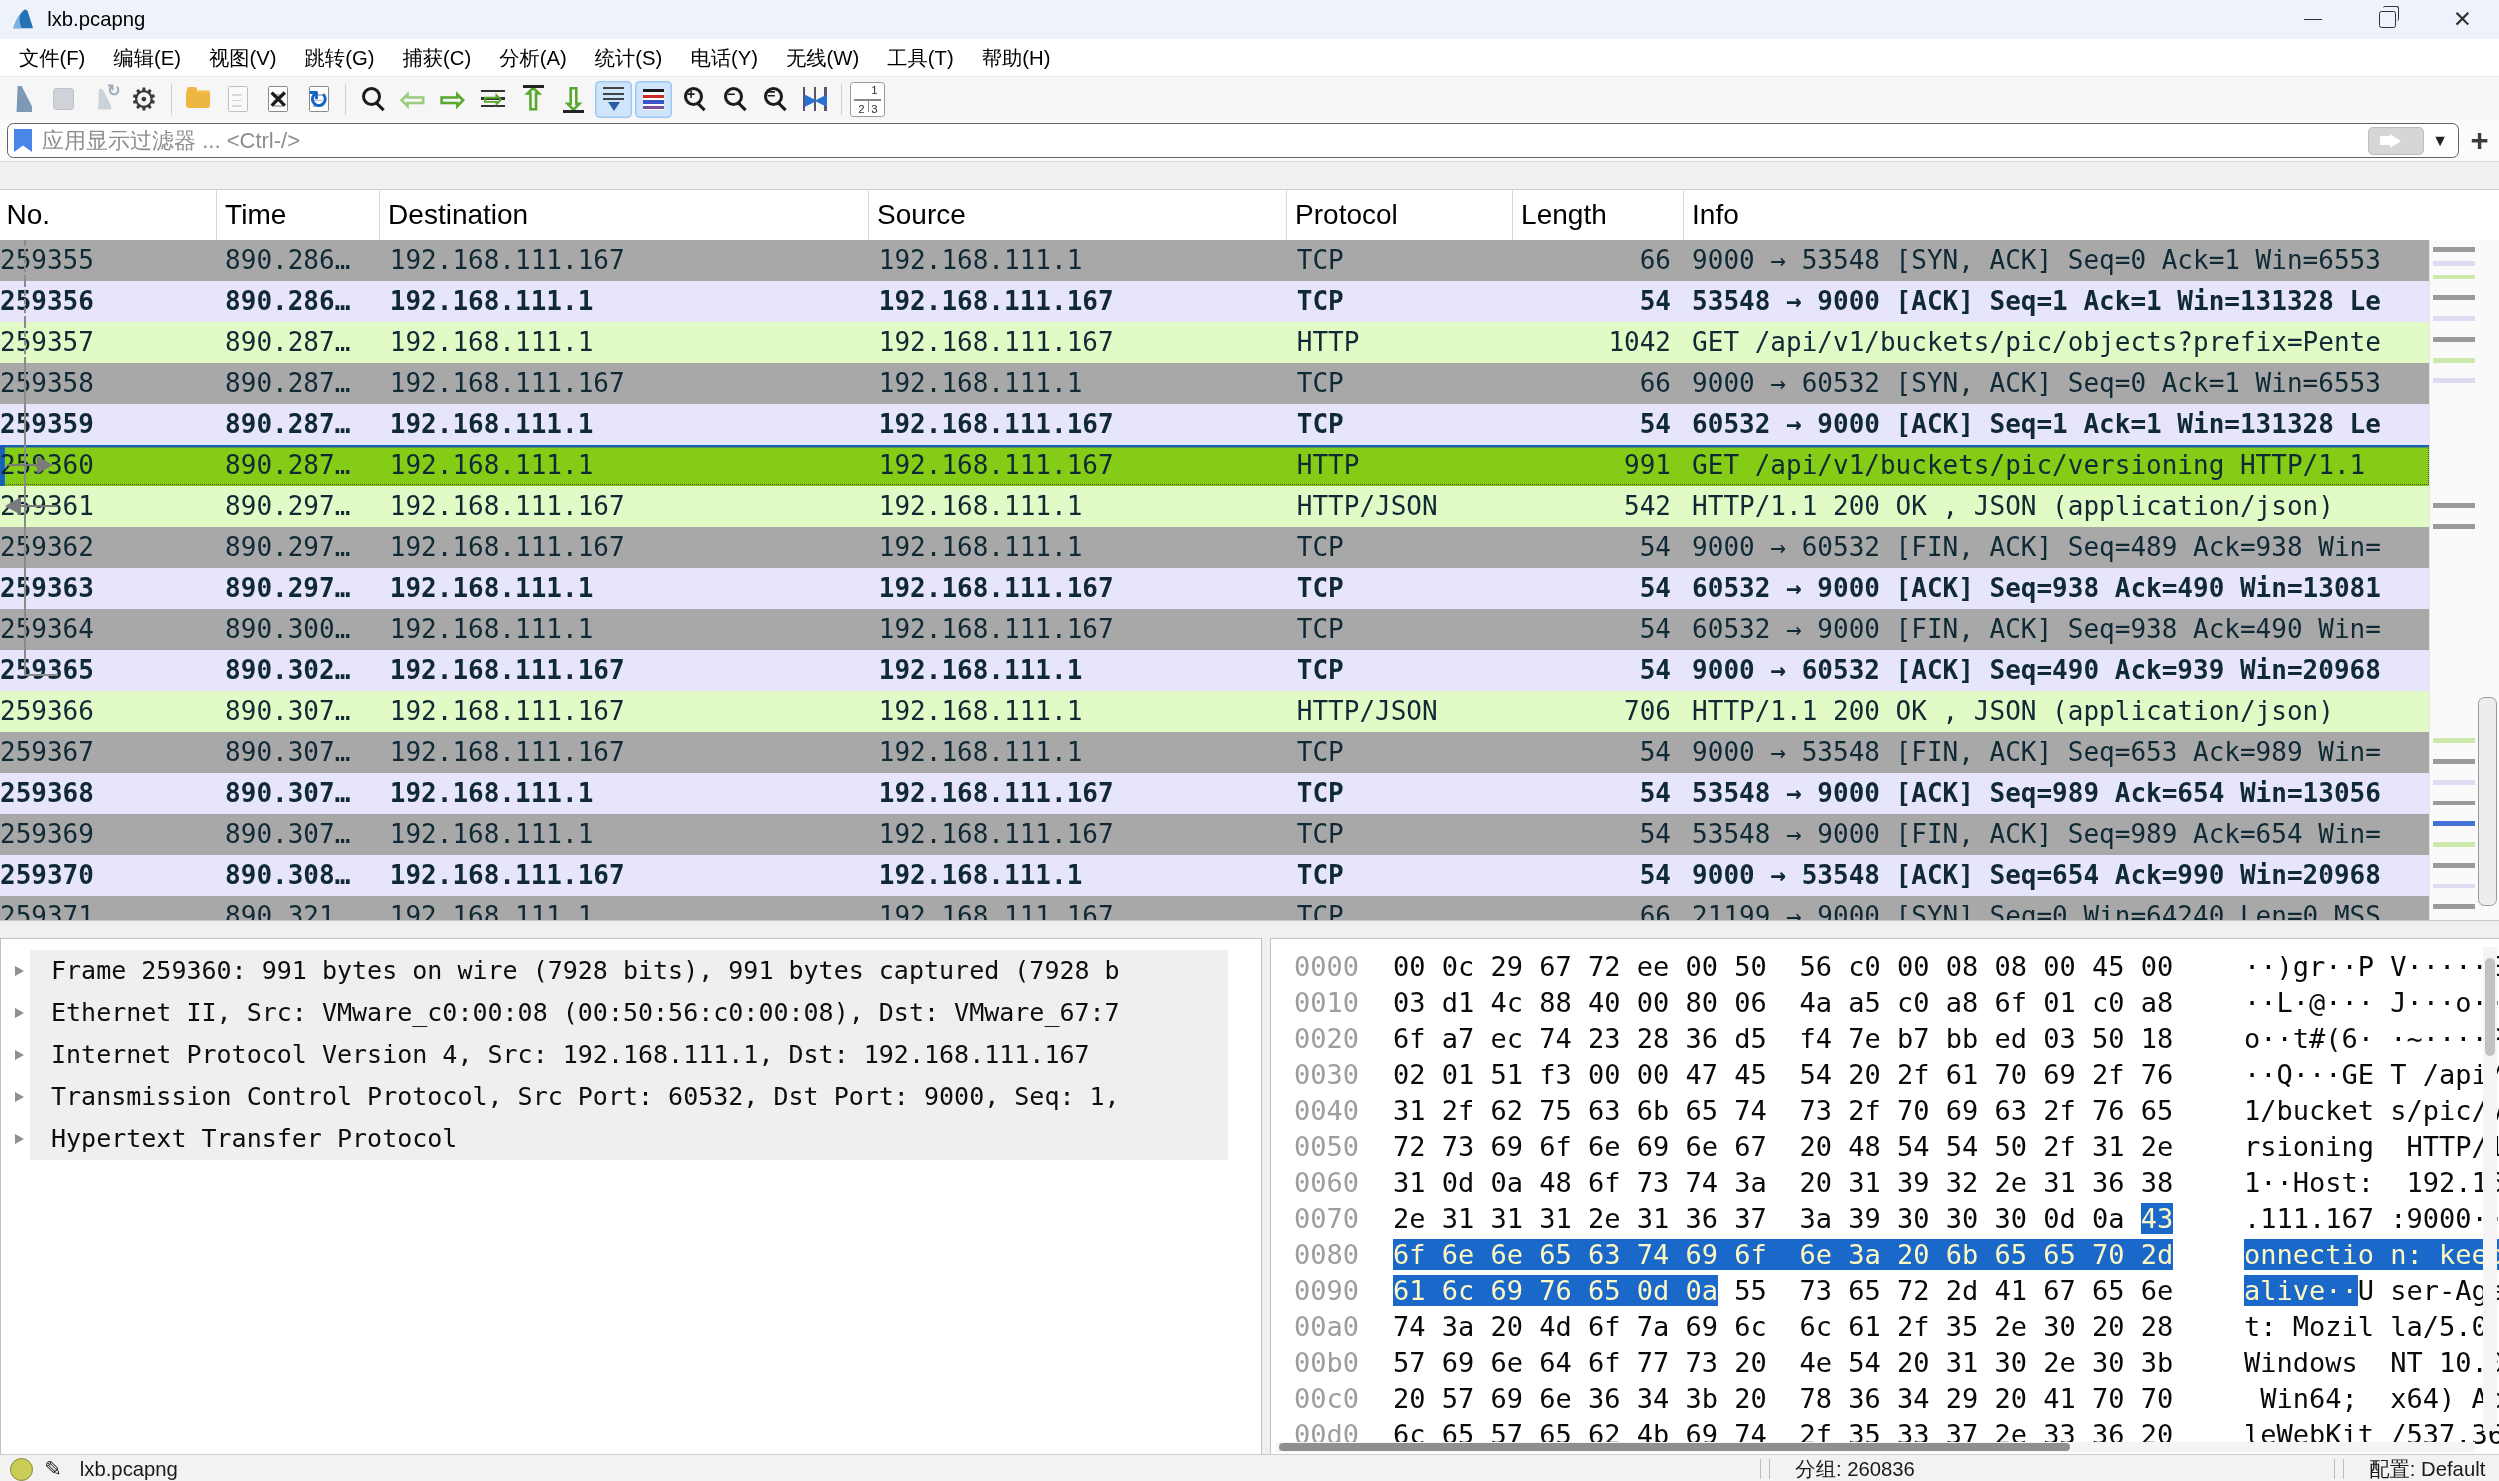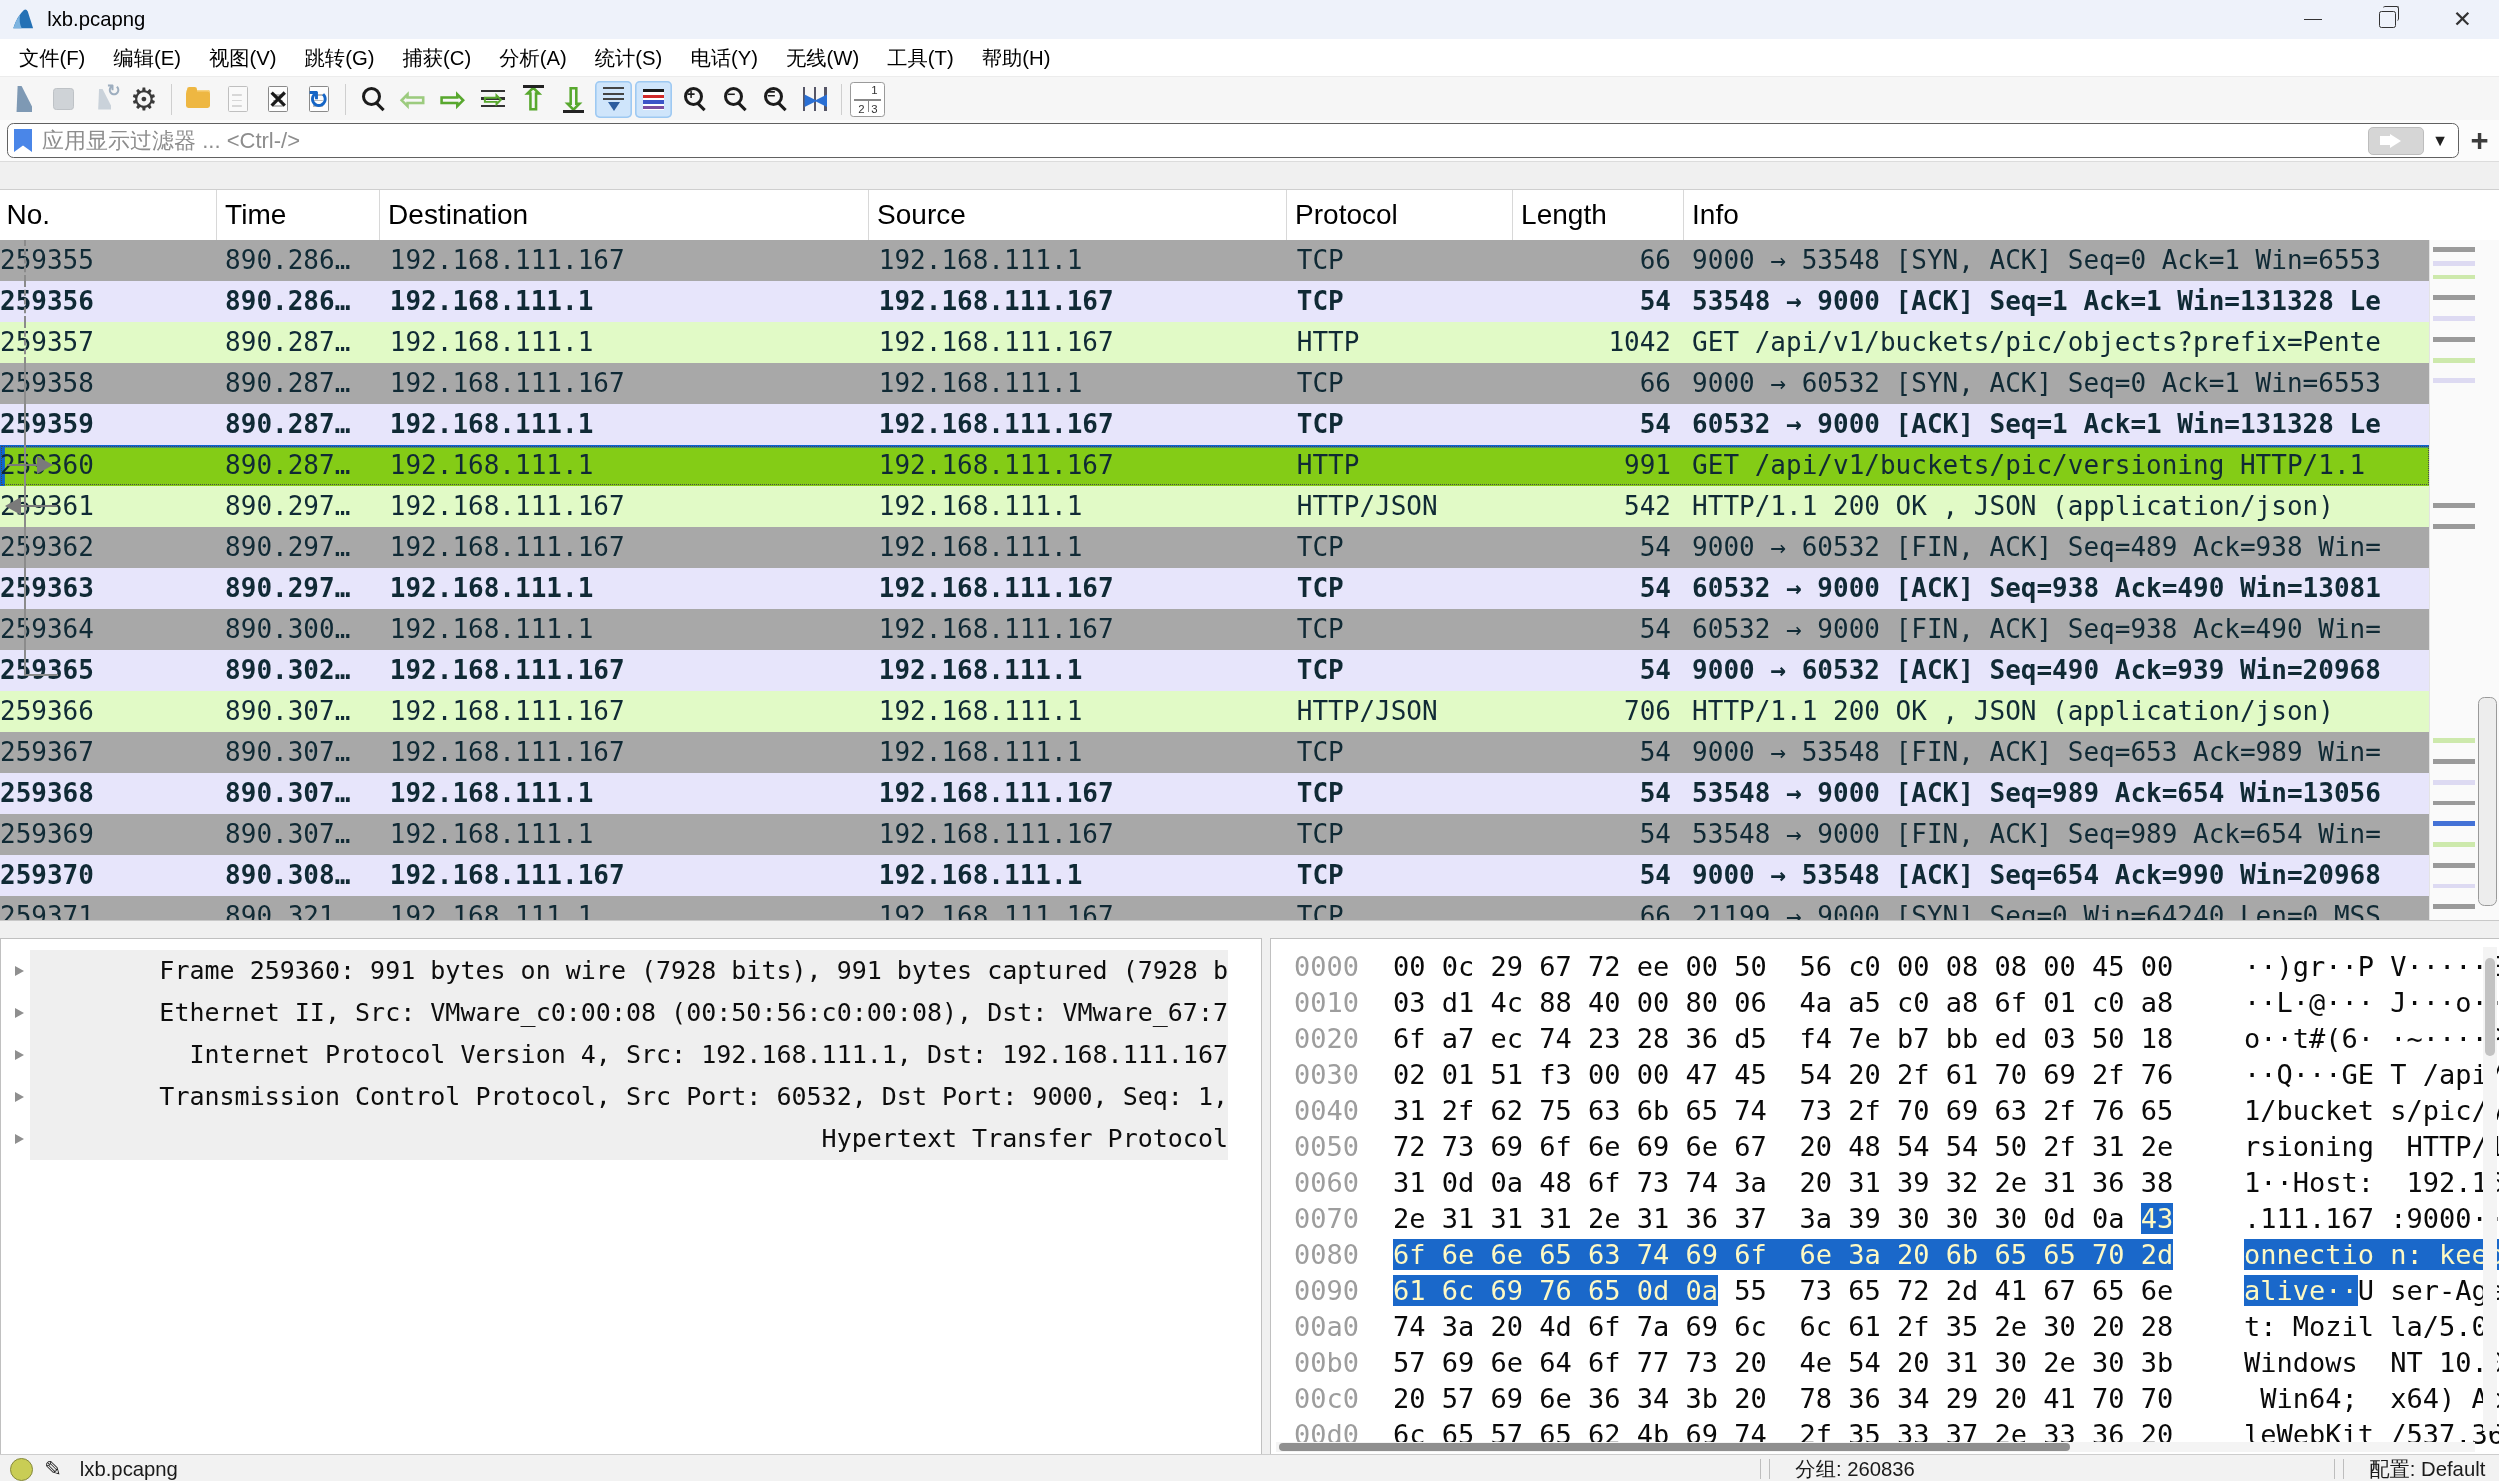--- a/index.html
+++ b/index.html
@@ -109,21 +109,21 @@
   .hscroll .thumb{position:absolute;left:4.9px;top:4.1px;width:147px;height:8.1px;background:#8f8f8f;border-radius:4.1px;}
   
   .splitter{position:absolute;left:0;top:920px;right:0;height:18px;background:#f0f0f0;border-top:0.8px solid #c9c9c9;}
   
   .detail{position:absolute;left:0;top:938px;width:1260px;height:516px;background:#fff;border:0.8px solid #c0c0c0;overflow:hidden;}
   .detail-inner{position:absolute;left:29px;top:11.4px;right:33px;background:#efefef;}
   .dline{height:42px;line-height:42px;white-space:nowrap;overflow:hidden;
         font-family:"DejaVu Sans Mono","Liberation Mono",monospace;font-size:25px;color:#0d0d0d;padding-left:21px;}
   .dchev{position:absolute;left:-21px;width:21px;display:flex;align-items:center;justify-content:center;height:42px;}
   .dchev i{border-left:9px solid #8f8f8f;border-top:5.7px solid transparent;border-bottom:5.7px solid transparent;}
-  .drow{position:relative;text-align:right;}
+  .drow{position:relative;}
   
   .hexpane{position:absolute;left:1270px;top:938px;right:0;height:516px;background:#fff;border:0.8px solid #c0c0c0;overflow:hidden;
            font-family:"DejaVu Sans Mono","Liberation Mono",monospace;font-size:27px;}
   .hexrow{position:relative;height:36px;line-height:36px;white-space:pre;}
   .hexrows{position:absolute;left:0;top:9.8px;right:0;}
   .hoff{position:absolute;left:23px;color:#9d9d9d;}
   .hbytes{position:absolute;left:122px;color:#0a0a0a;}
   .hascii{position:absolute;left:973px;color:#0a0a0a;}
   .hl{background:#1a68ca;color:#fef9c3;}
   .hex-vscroll{position:absolute;right:1.6px;top:8.1px;width:14.7px;bottom:24.4px;background:#f4f4f4;}

